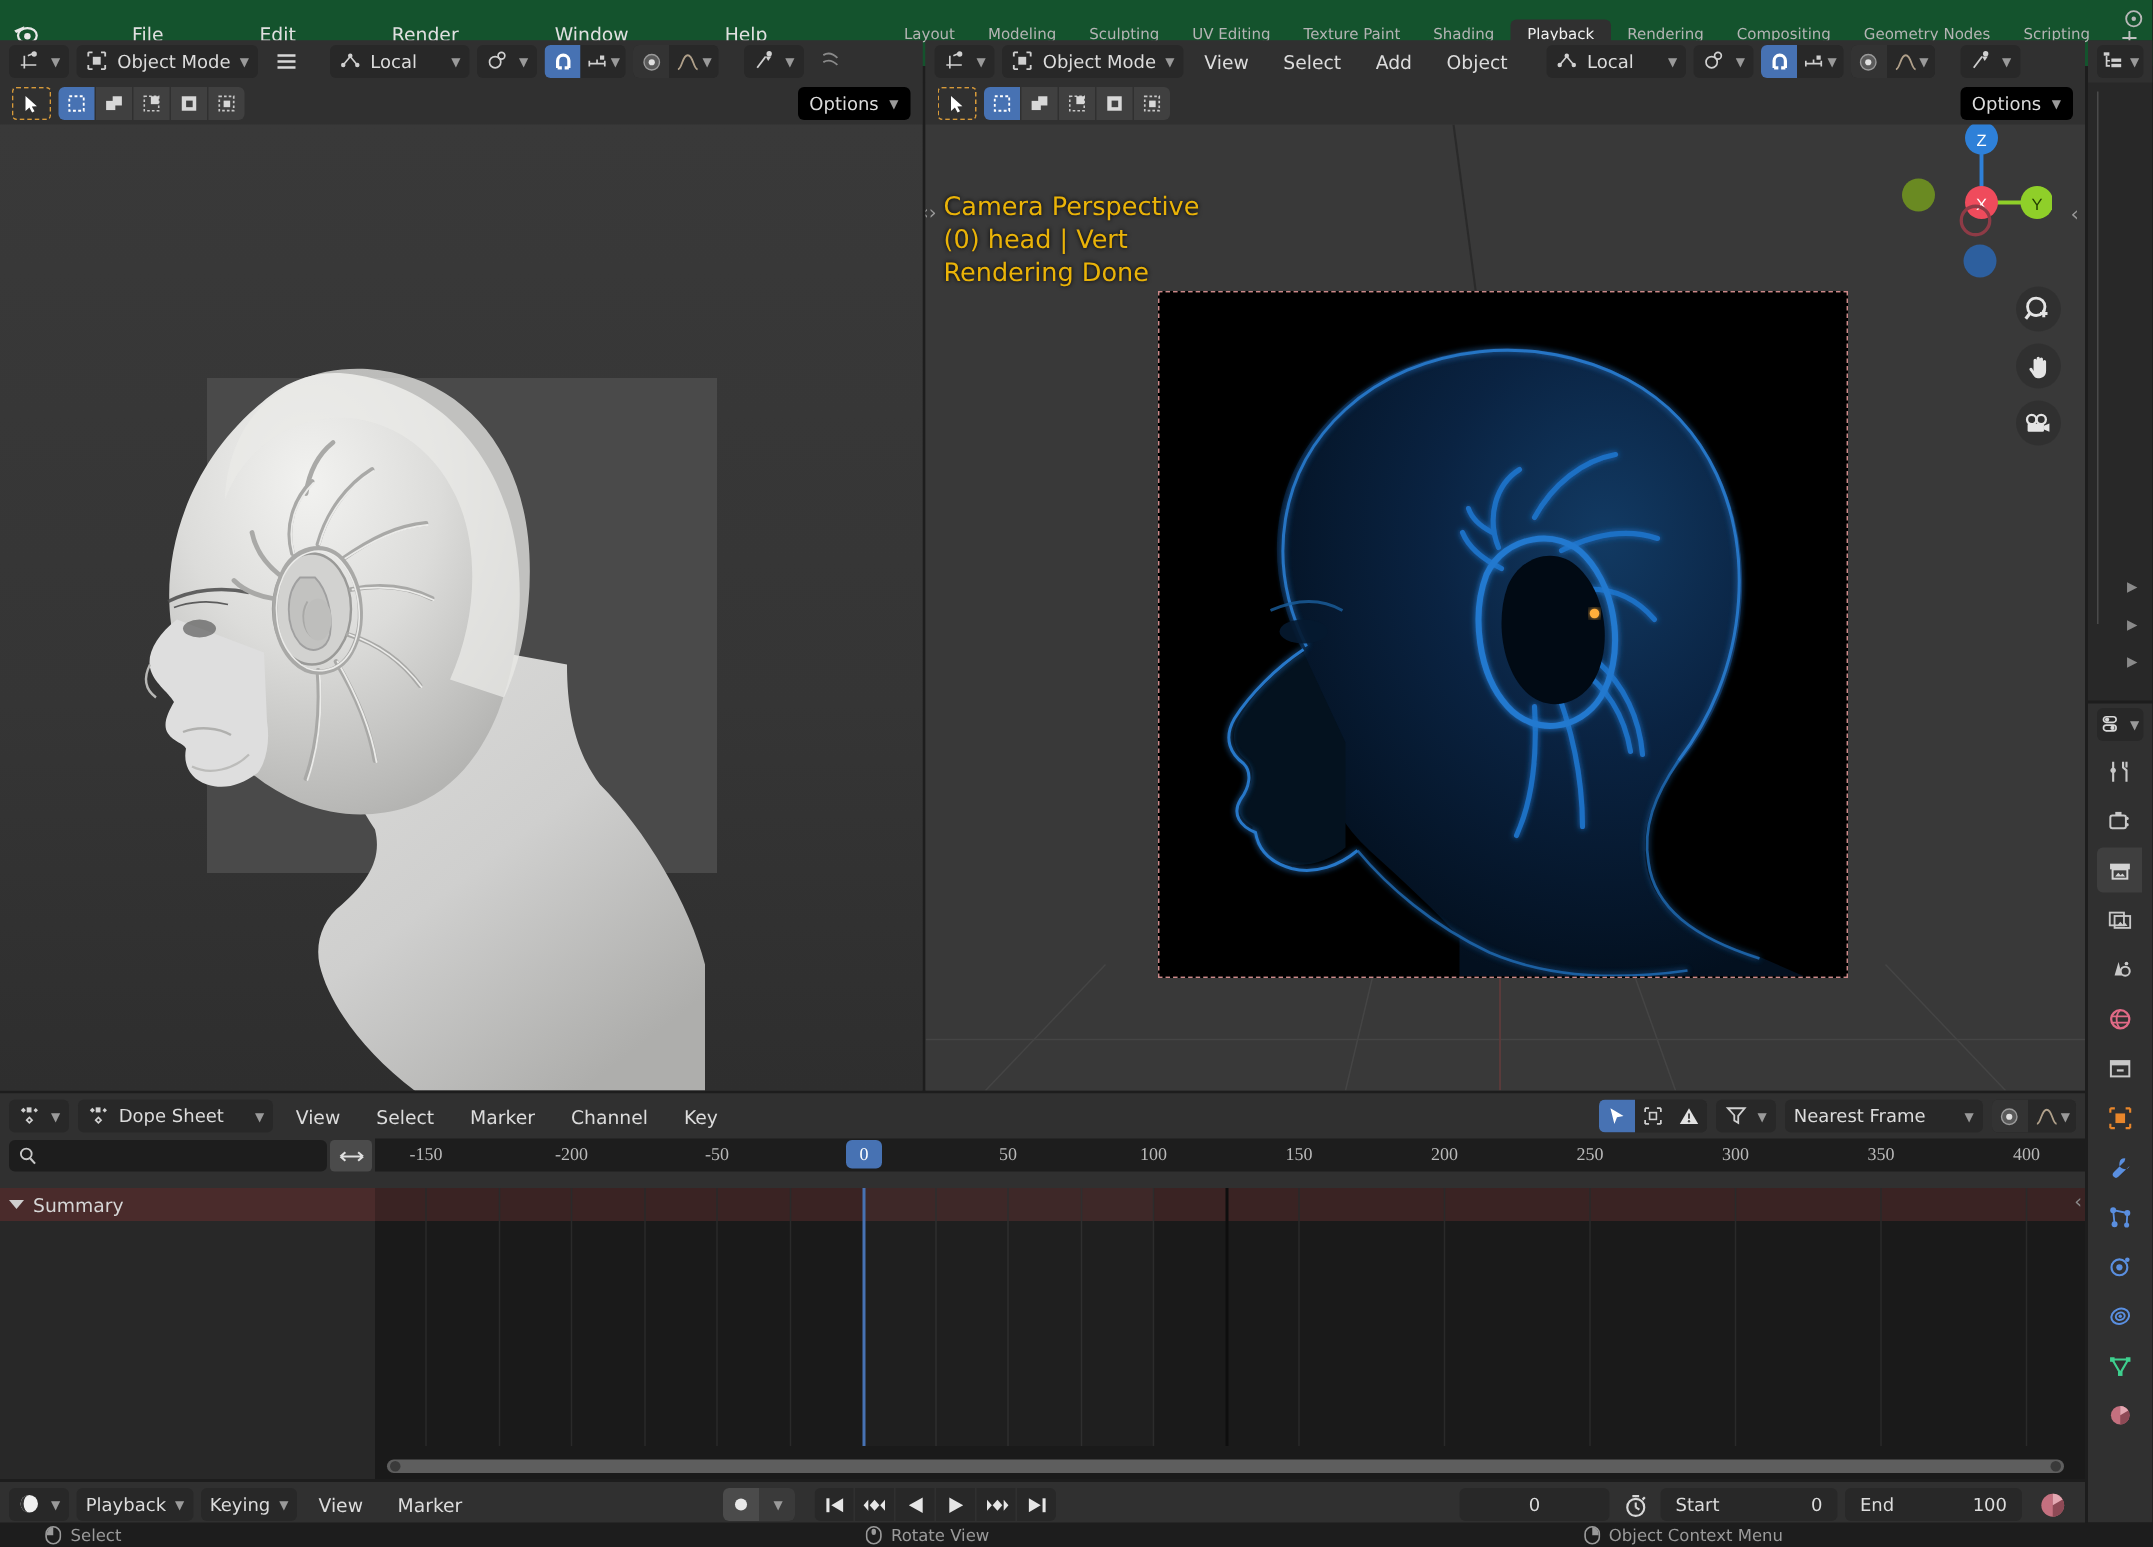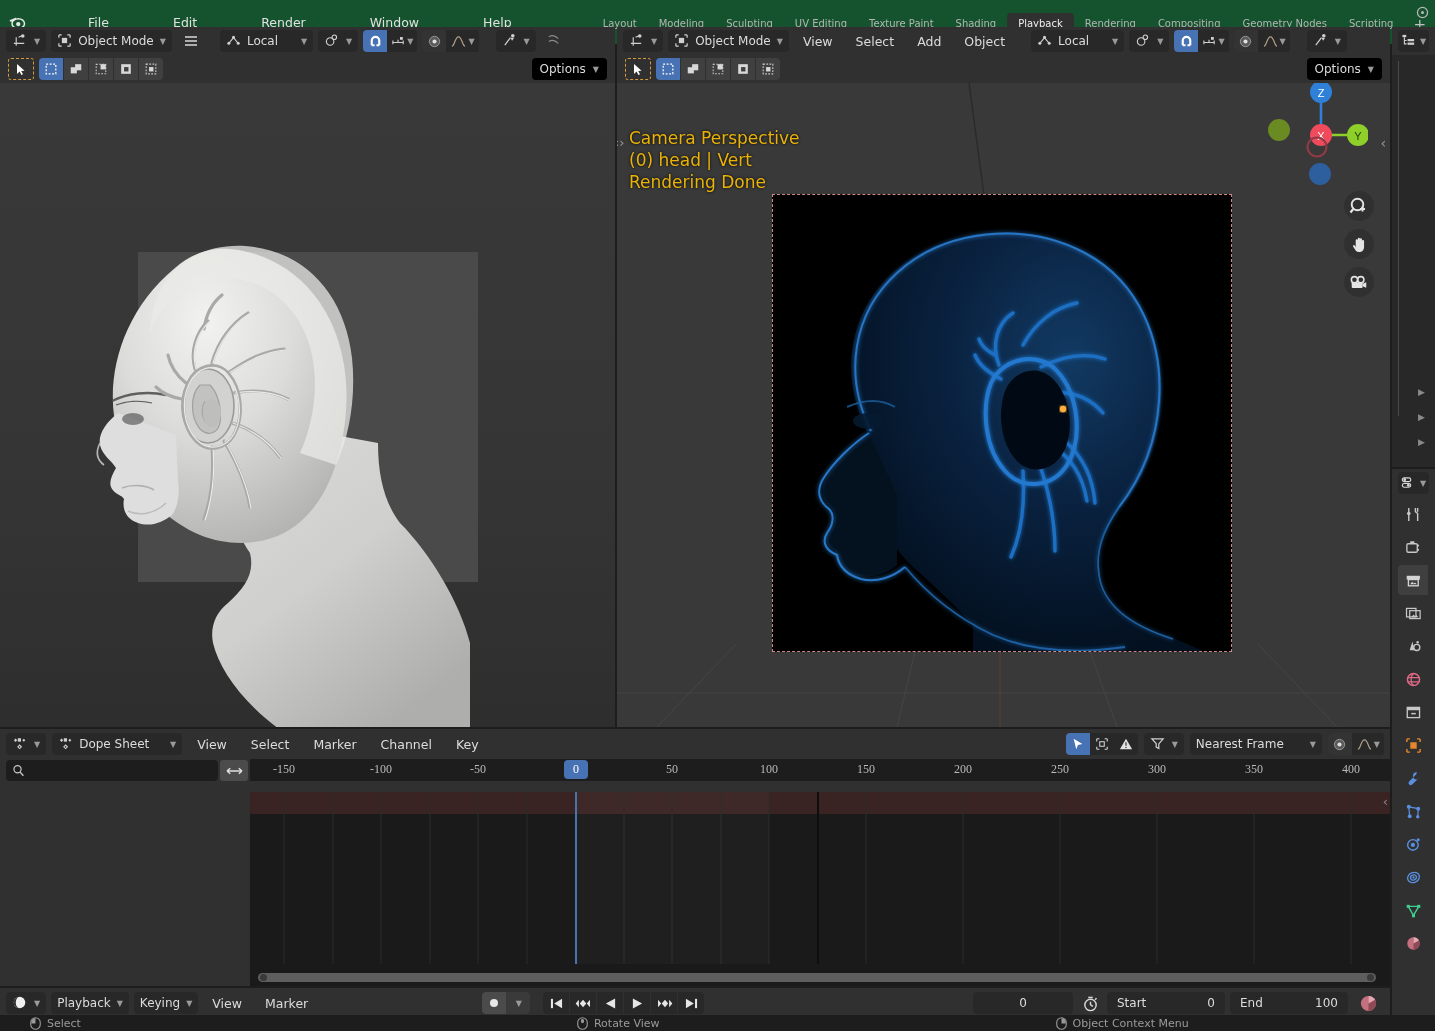--- a/index.html
+++ b/index.html
@@ -766,34 +766,40 @@
         <input value="" placeholder="" style="">
       </div>
       <div style="position:absolute;left:220px;top:1px;width:28px;height:21px;background:#4b4b4b;border-radius:3px;display:flex;align-items:center;justify-content:center;">
         <svg width="17" height="12" viewBox="0 0 18 12">
           <path d="M1 6 h16 M1 6 l3.5 -3 M1 6 l3.5 3 M17 6 l-3.5 -3 M17 6 l-3.5 3" stroke="#e0e0e0" stroke-width="1.5" fill="none"></path>
         </svg>
       </div>
 
       <div class="ruler" style="left:250px; top:0; width:1140px;">
         <div class="ruler-lbl" style="left:34px;">-150</div>
-        <div class="ruler-lbl" style="left:131px;">-100</div>
+        <div class="ruler-lbl" style="left:131px;">-200</div>
         <div class="ruler-lbl" style="left:228px;">-50</div>
         <div class="playhead-badge" style="left:326px;">0</div>
         <div class="ruler-lbl" style="left:422px;">50</div>
         <div class="ruler-lbl" style="left:519px;">100</div>
         <div class="ruler-lbl" style="left:616px;">150</div>
         <div class="ruler-lbl" style="left:713px;">200</div>
         <div class="ruler-lbl" style="left:810px;">250</div>
         <div class="ruler-lbl" style="left:907px;">300</div>
         <div class="ruler-lbl" style="left:1004px;">350</div>
         <div class="ruler-lbl" style="left:1101px;">400</div>
       </div>
     </div>
 
+    <div style="position:absolute; left:0; top:63px; width:250px; height:194px; background:#282828;">
+      <div class="chan-row" style="background:#4a2b2b;">
+        <span class="tri"></span>
+        <span>Summary</span>
+      </div>
+    </div>
 
     <div style="position:absolute; left:250px; top:63px; width:1140px; height:194px; background:#1a1a1a; overflow:hidden;">
       <div style="position:absolute;left:0;top:0;width:1140px;height:22px;background:#3a2323;"></div>
       <svg width="1140" height="194" style="position:absolute;left:0;top:0;">
         <g stroke="#2a2a2a" stroke-width="1">
           <line x1="34" y1="0" x2="34" y2="172"></line>
             <line x1="83" y1="0" x2="83" y2="172"></line>
           <line x1="131" y1="0" x2="131" y2="172"></line>
             <line x1="180" y1="0" x2="180" y2="172"></line>
           <line x1="228" y1="0" x2="228" y2="172"></line>

